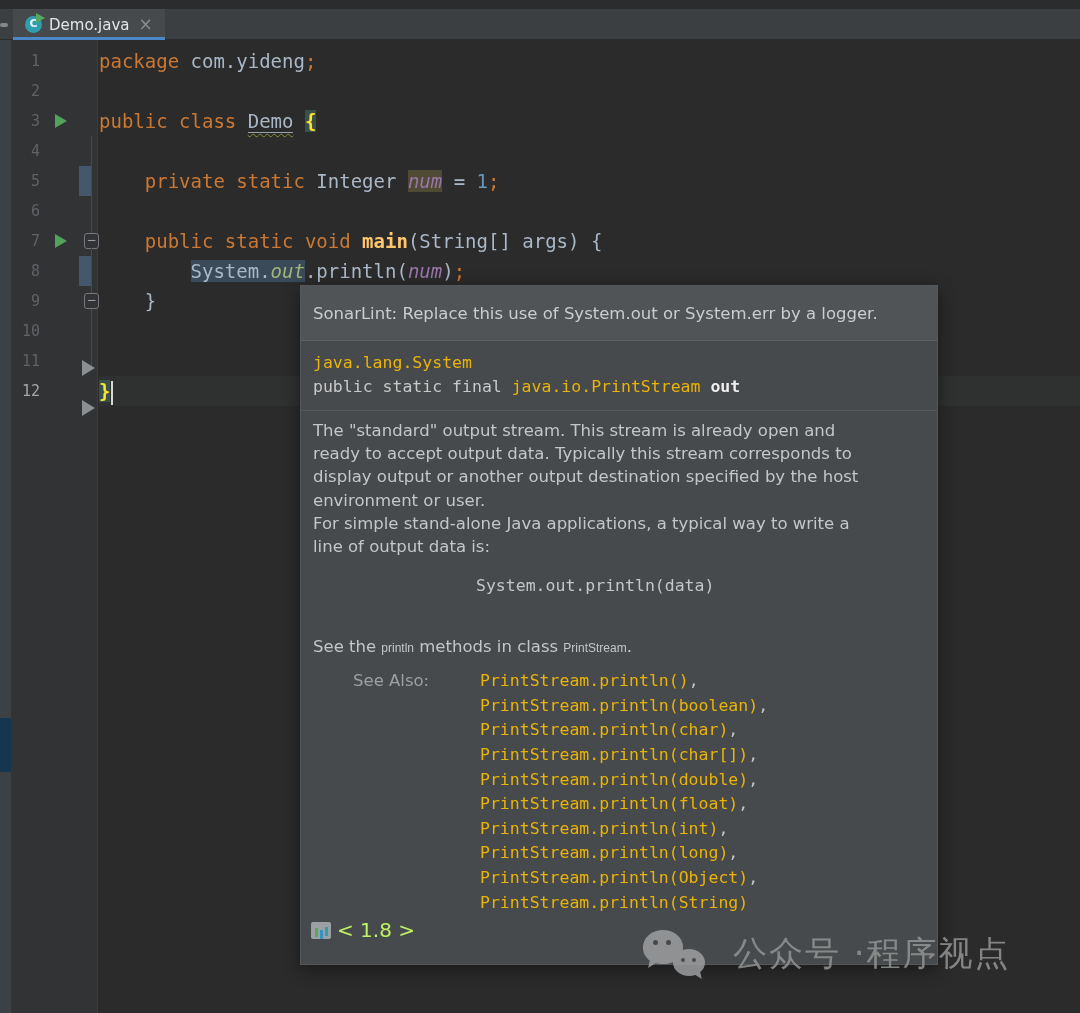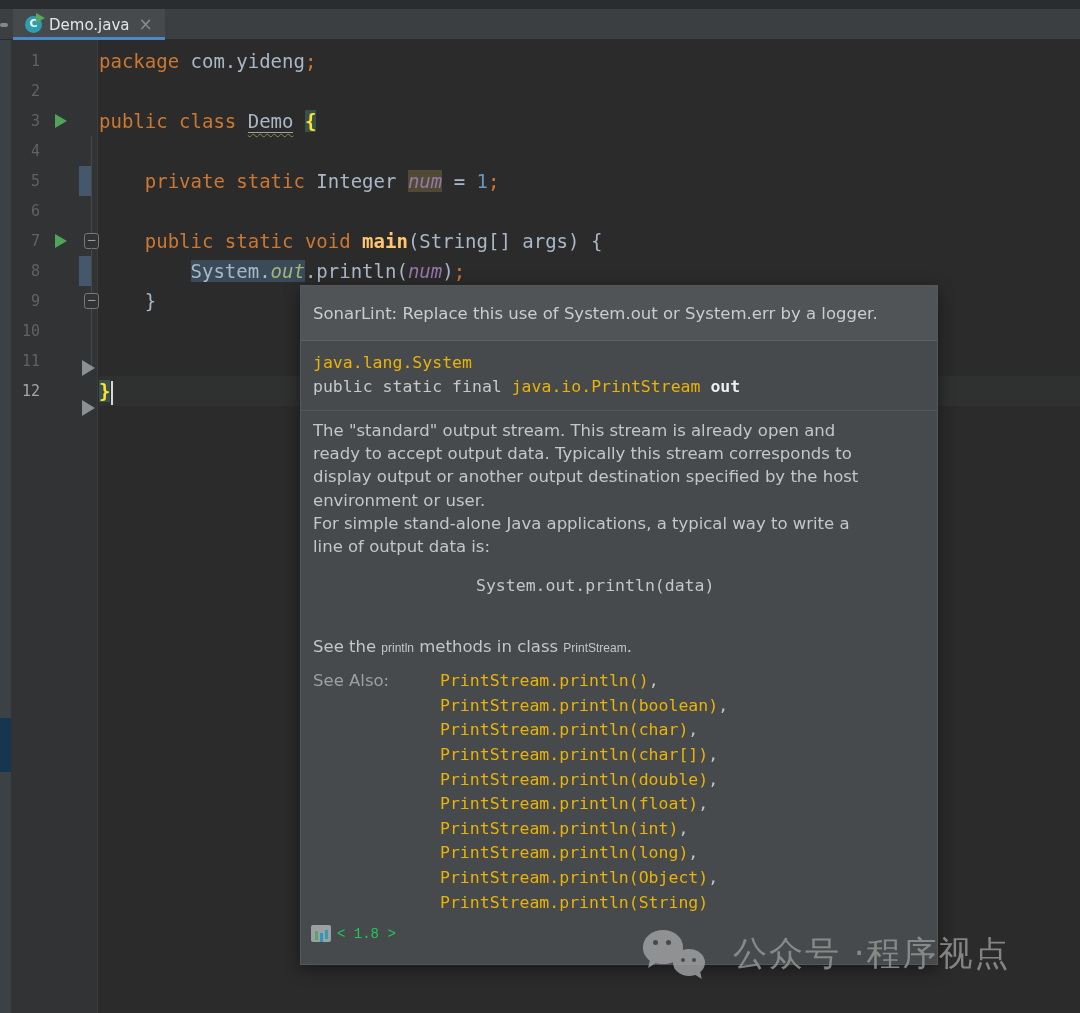--- a/index.html
+++ b/index.html
@@ -56,28 +56,28 @@
   .sonar-strip { position:absolute; left:0; top:0; width:100%; height:55px; background:#515457; border-bottom:1px solid #5E6164; display:flex; align-items:center; padding:0 12px; font-size:16.5px; color:#CBCCCD; }
   .sig-block { position:absolute; left:0; top:55px; width:100%; height:70px; border-bottom:1px solid #55585B; padding:10px 12px 0 12px; font-family:"DejaVu Sans Mono", monospace; font-size:16.5px; line-height:24px; color:#C8C8C8; }
   .link { color:#eab308; cursor:pointer; }
   .sig-bold { color:#EDEDED; font-weight:bold; }
   .doc-body { position:absolute; left:0; top:125px; width:100%; bottom:0; padding:8px 12px 0 12px; }
   .doc-para { font-size:16.5px; line-height:23.2px; color:#C4C6C7; white-space:pre-line; }
   .doc-example { margin-top:18px; margin-left:163px; font-family:"DejaVu Sans Mono", monospace; font-size:16.5px; color:#C4C6C7; }
   .see-the { margin-top:42px; font-size:16.5px; color:#C4C6C7; }
   .see-the .mono { font-family:Liberation Sans, sans-serif; font-size:12px; }
   .see-also { margin-top:13px; display:flex; }
-  .see-also-label { width:90px; font-size:16.5px; color:#9DA0A2; line-height:24.6px; }
+  .see-also-label { width:90px; font-size:16.5px; color:#9DA0A2; line-height:24.6px;margin-left:40px; }
   .see-also-links { flex:1; }
   .see-also-links div { font-family:"DejaVu Sans Mono", monospace; font-size:16.5px; line-height:24.6px;margin-left:37px; }
   .see-also-links .comma { color:#C4C6C7; }
   .version-row { position:absolute; left:10px; bottom:22px; display:flex; align-items:center; gap:6px; }
   .jdk-icon { position:relative; width:20px; height:17px; background:#9AA0A3; border-radius:2px; }
   .jdk-icon::before { content:""; position:absolute; left:4px; bottom:2px; width:3px; height:9px; background:#57A85C; box-shadow:5px 2px 0 #3592C4, 10px -1px 0 #2F9FB0; }
-  .version-label { font-size:14px; color:#22c55e; cursor:pointer;font-family:Liberation Mono, monospace; }
+  .version-label { font-size:20px; color:#bef264; cursor:pointer; }
 
   
   .watermark { position:absolute; left:643px; top:930px; display:flex; align-items:center; gap:28px; pointer-events:none; opacity:0.85; }
   .wechat-icon { position:relative; width:62px; height:48px; }
   .wechat-icon .b1 { position:absolute; left:0; top:0; width:40px; height:34px; background:#9C9EA0; border-radius:50% 50% 46% 46%; }
   .wechat-icon .b1::before { content:""; position:absolute; left:10px; top:10px; width:5px; height:5px; border-radius:50%; background:#474A4C; box-shadow:13px 0 0 #474A4C; }
   .wechat-icon .b1::after { content:""; position:absolute; left:6px; bottom:-5px; width:0; height:0; border-top:9px solid #9C9EA0; border-right:9px solid transparent; transform:rotate(12deg); }
   .wechat-icon .b2 { position:absolute; right:0; bottom:2px; width:32px; height:27px; background:#9C9EA0; border-radius:50%; }
   .wechat-icon .b2::before { content:""; position:absolute; left:8px; top:9px; width:4px; height:4px; border-radius:50%; background:#474A4C; box-shadow:11px 0 0 #474A4C; }
   .wechat-icon .b2::after { content:""; position:absolute; right:4px; bottom:-4px; width:0; height:0; border-top:8px solid #9C9EA0; border-left:8px solid transparent; transform:rotate(-12deg); }

